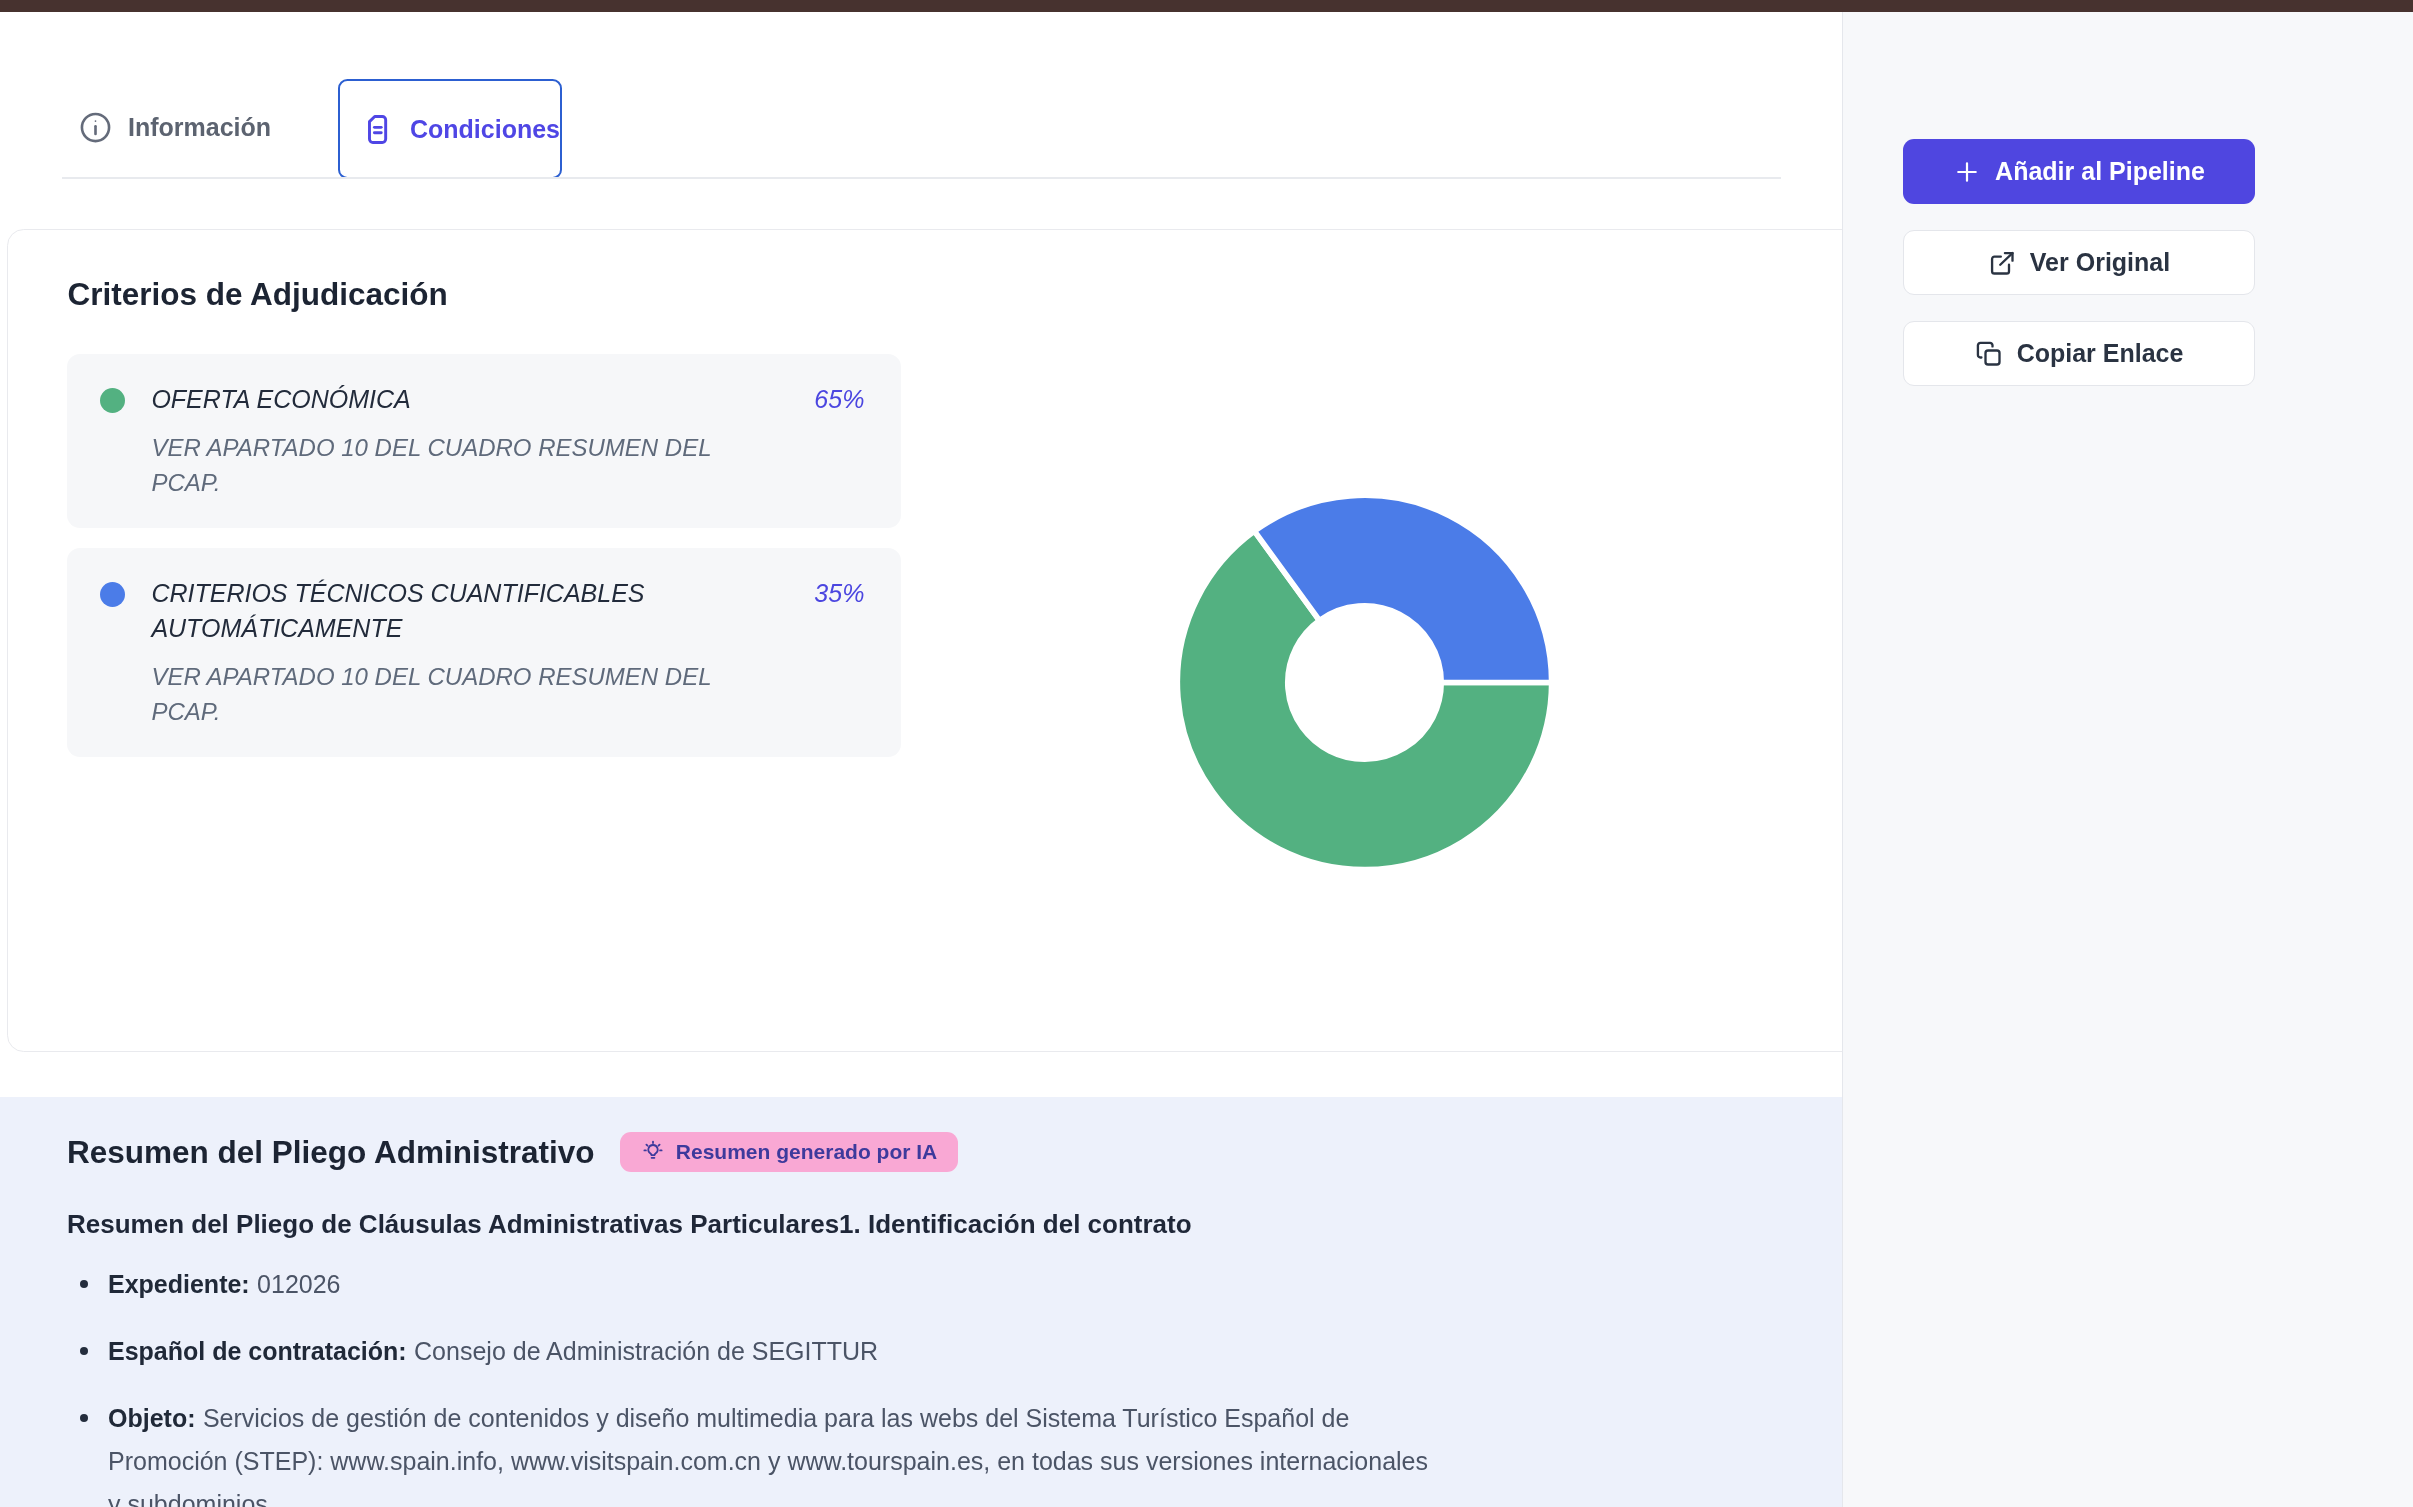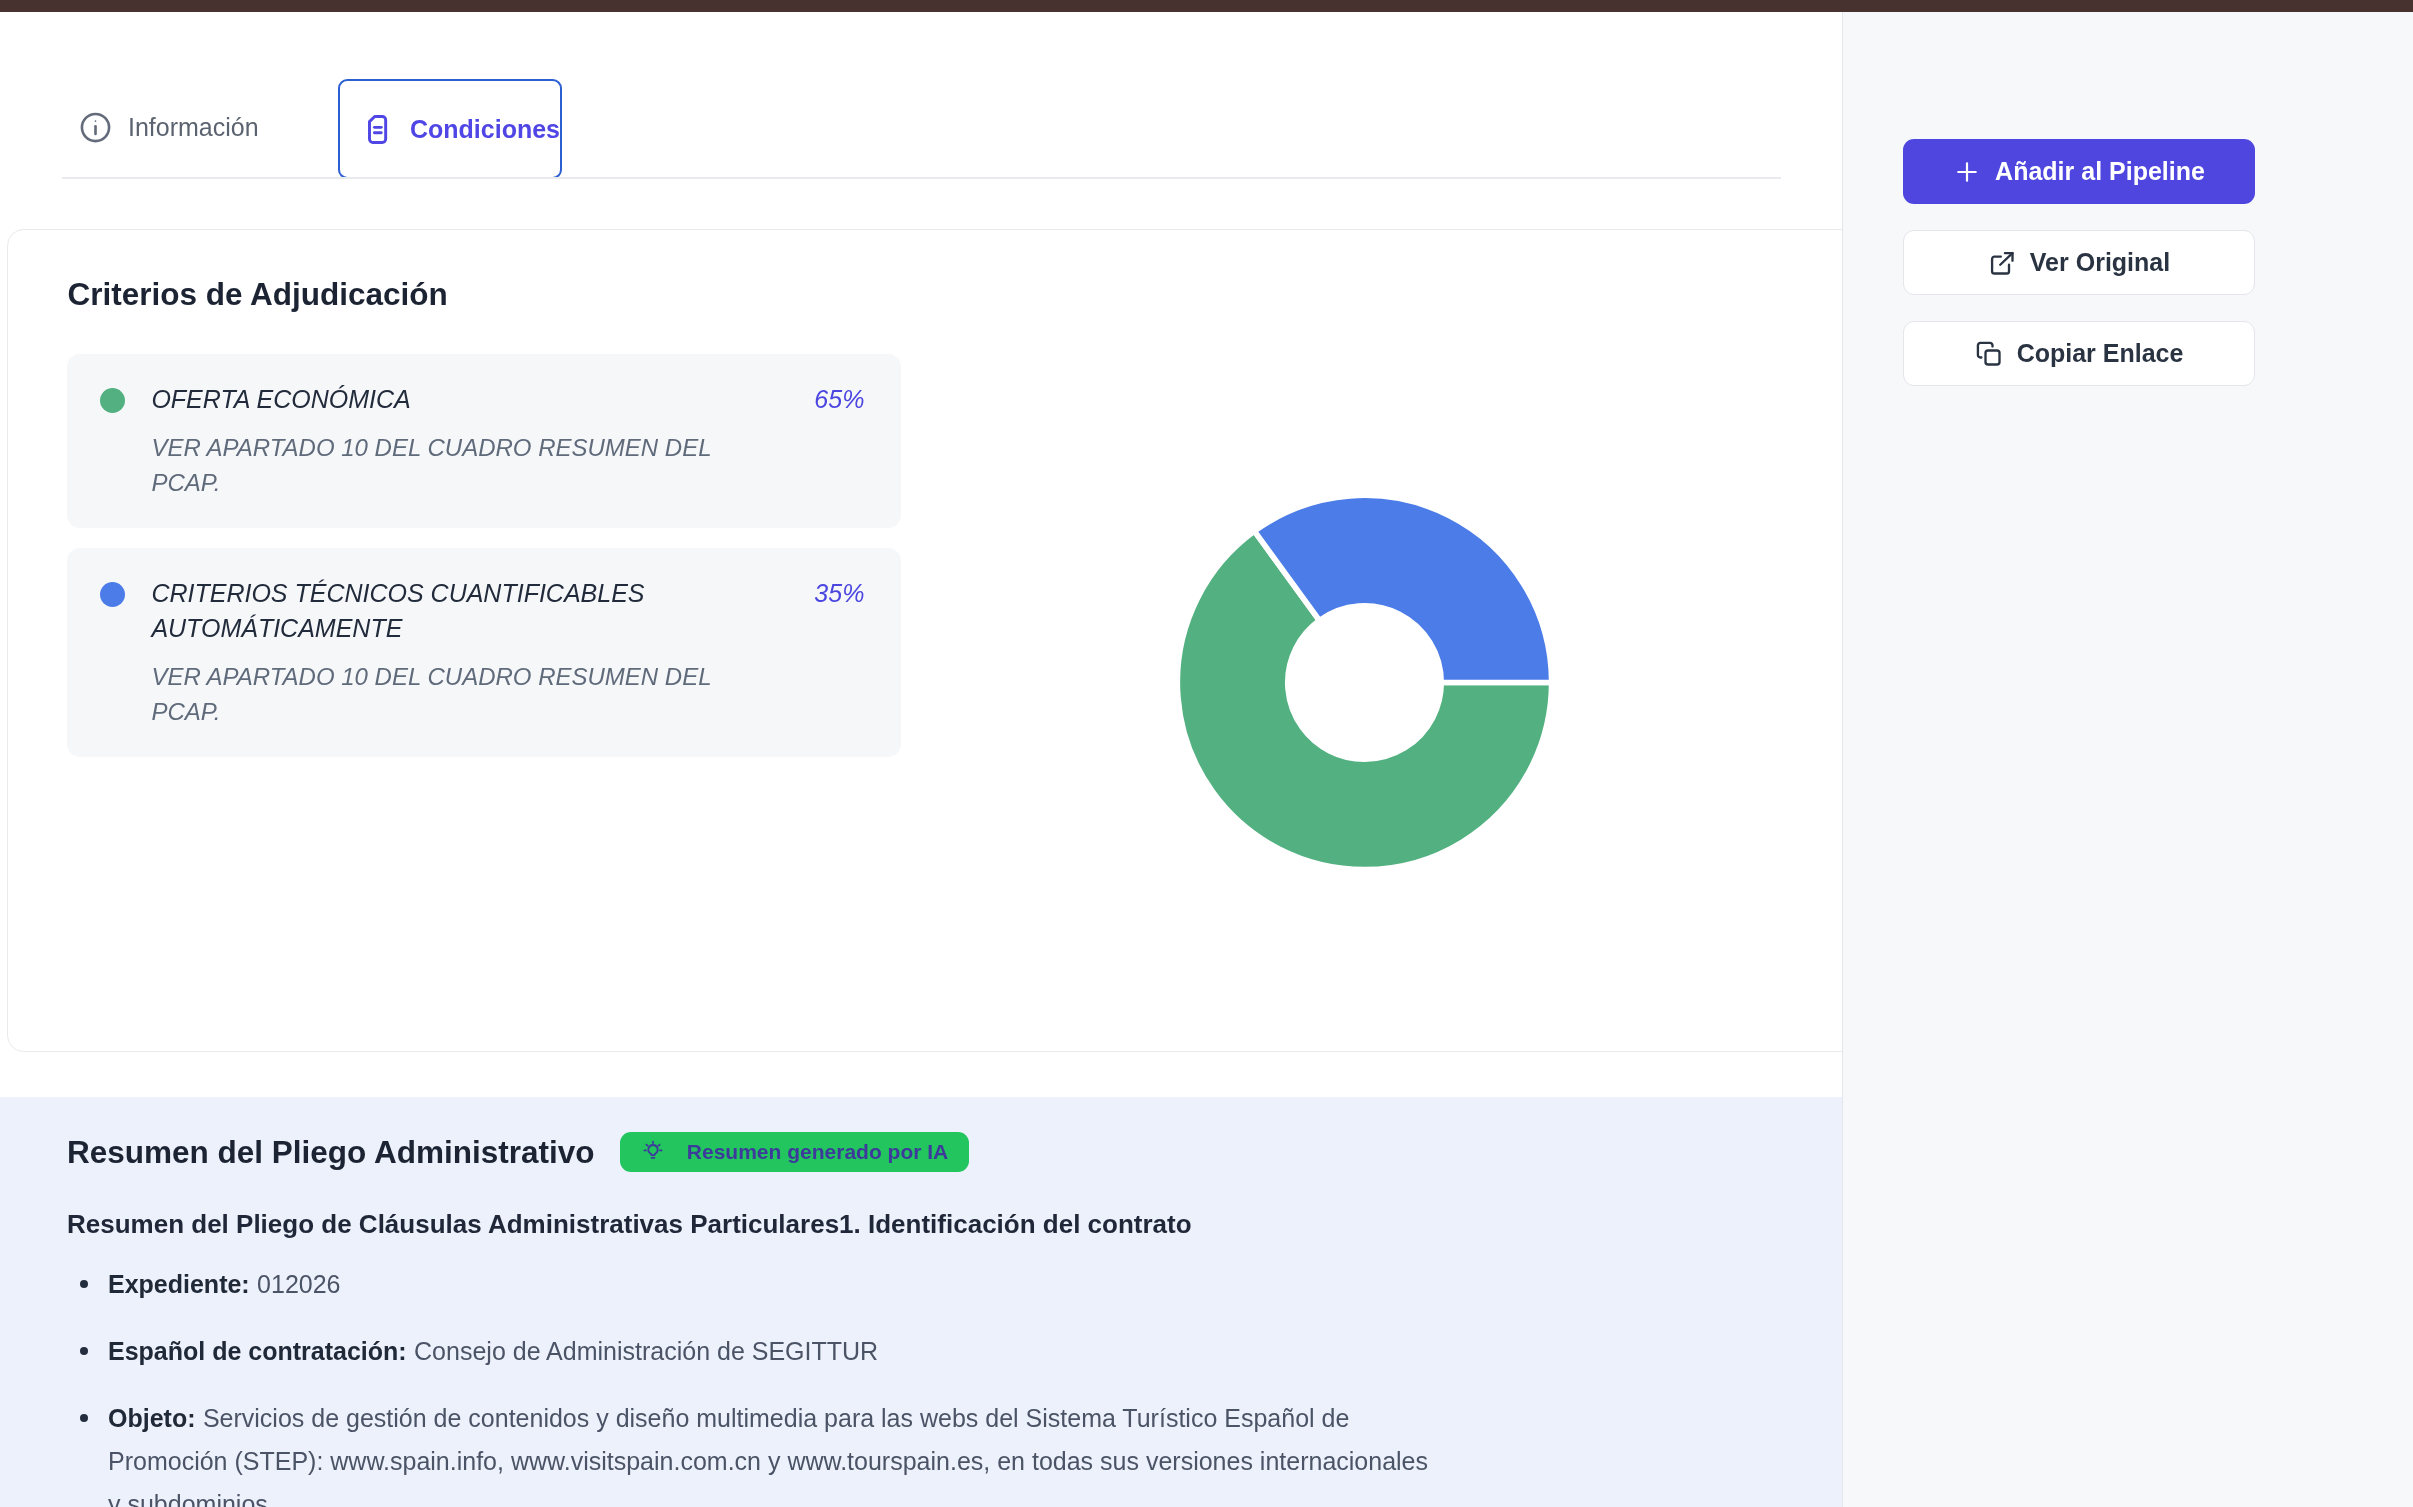--- a/index.html
+++ b/index.html
@@ -11,21 +11,21 @@
   }
   
   .topbar{position:absolute;left:0;top:0;width:2413px;height:12px;background:#47322f;}
   
   .main{position:absolute;left:0;top:12px;width:1842px;height:1495px;background:#ffffff;}
   .sidebar{position:absolute;left:1842px;top:12px;width:572px;height:1495px;background:#f7f8fa;border-left:1.9px solid #e5e7ec;box-sizing:border-box;}
   
   .tabs-divider{position:absolute;left:62px;top:165px;width:1719px;height:1.9px;background:#e8eaee;}
   .tab{position:absolute;display:flex;align-items:center;gap:15px;cursor:pointer;}
   .tab-inactive{left:78px;top:89px;height:52px;}
-  .tab-inactive .tab-label{font-size:25px;font-weight:400;color:#5c6370;}
+  .tab-inactive .tab-label{font-size:25px;font-weight:700;color:#5c6370;}
   .tab-active{
     left:338px;top:67px;width:224px;height:100px;box-sizing:border-box;
     border:2.8px solid #2c5fd1;border-radius:9.3px;background:#ffffff;
     justify-content:flex-end;gap:14px;
   }
   .tab-active .tab-label{font-size:25px;font-weight:600;color:#4f46e5;}
   .icon{flex:0 0 auto;display:block;}
   
   .card{
     position:absolute;left:7.4px;top:217px;width:1980px;height:823px;box-sizing:border-box;
@@ -57,22 +57,22 @@
   .btn-primary{background:#4f46e0;color:#ffffff;}
   .btn-secondary{background:#ffffff;color:#2a3342;border:1.9px solid #e4e6eb;}
   
   .summary{
     position:absolute;left:0;top:1085px;width:1842px;height:422px;background:#edf1fb;
     box-sizing:border-box;padding:33px 0 0 67px;
   }
   .summary-header{display:flex;align-items:center;gap:26px;height:44px;}
   .summary-title{font-size:31.5px;font-weight:700;color:#1c2433;line-height:44px;}
   .ai-badge{
-    display:inline-flex;align-items:center;gap:22px;
-    background:#22c55e;border-radius:11px;padding:8.3px 20.4px;
+    display:inline-flex;align-items:center;gap:11px;
+    background:#f9a8d4;border-radius:11px;padding:8.3px 20.4px;
     font-size:21px;font-weight:600;color:#3d3a9c;
   }
   .summary-subtitle{margin-top:31.5px;font-size:26px;line-height:37px;font-weight:700;color:#1f2738;}
   .summary-list{list-style:none;margin:20.4px 0 0 0;padding:0;}
   .summary-list li{
     position:relative;padding-left:41px;margin-bottom:24px;
     font-size:25px;line-height:43px;color:#4b5466;max-width:1325px;
   }
   .summary-list li::before{
     content:"";position:absolute;left:13px;top:16.7px;width:8.3px;height:8.3px;border-radius:50%;background:#242d3d;

